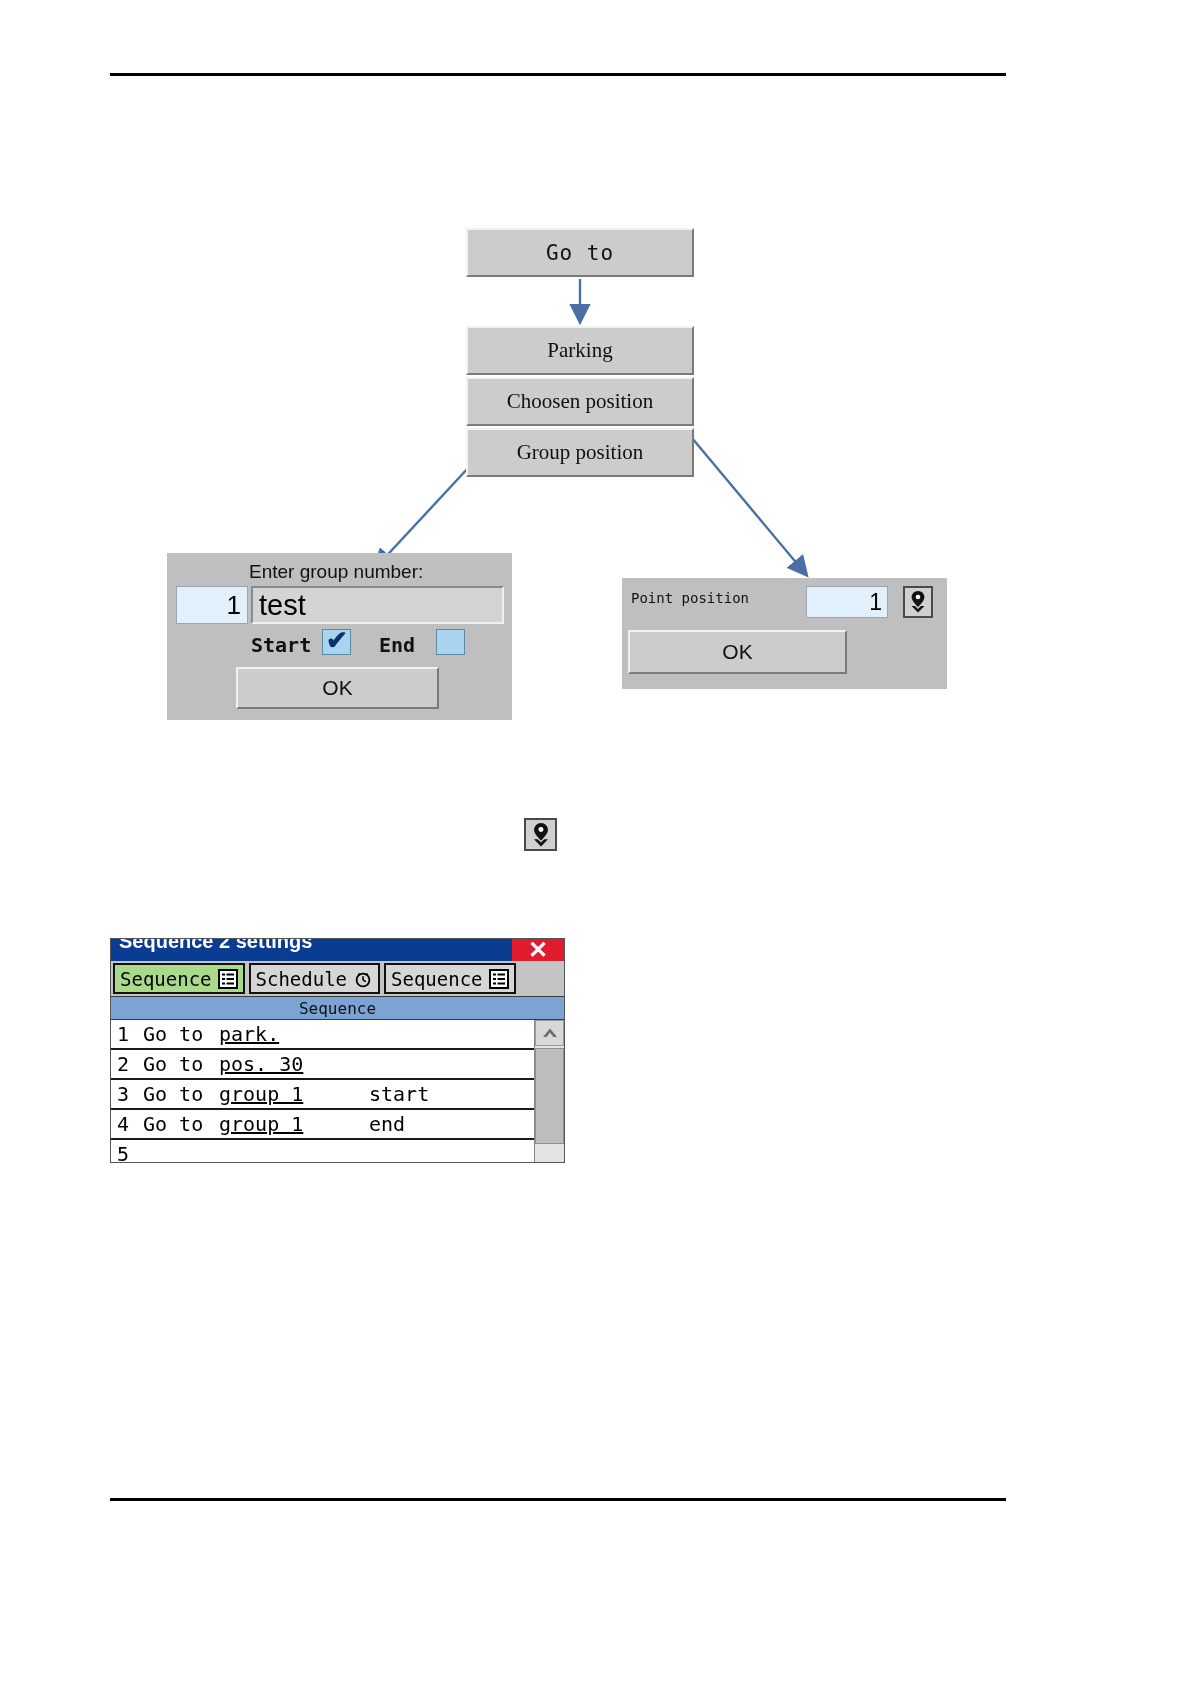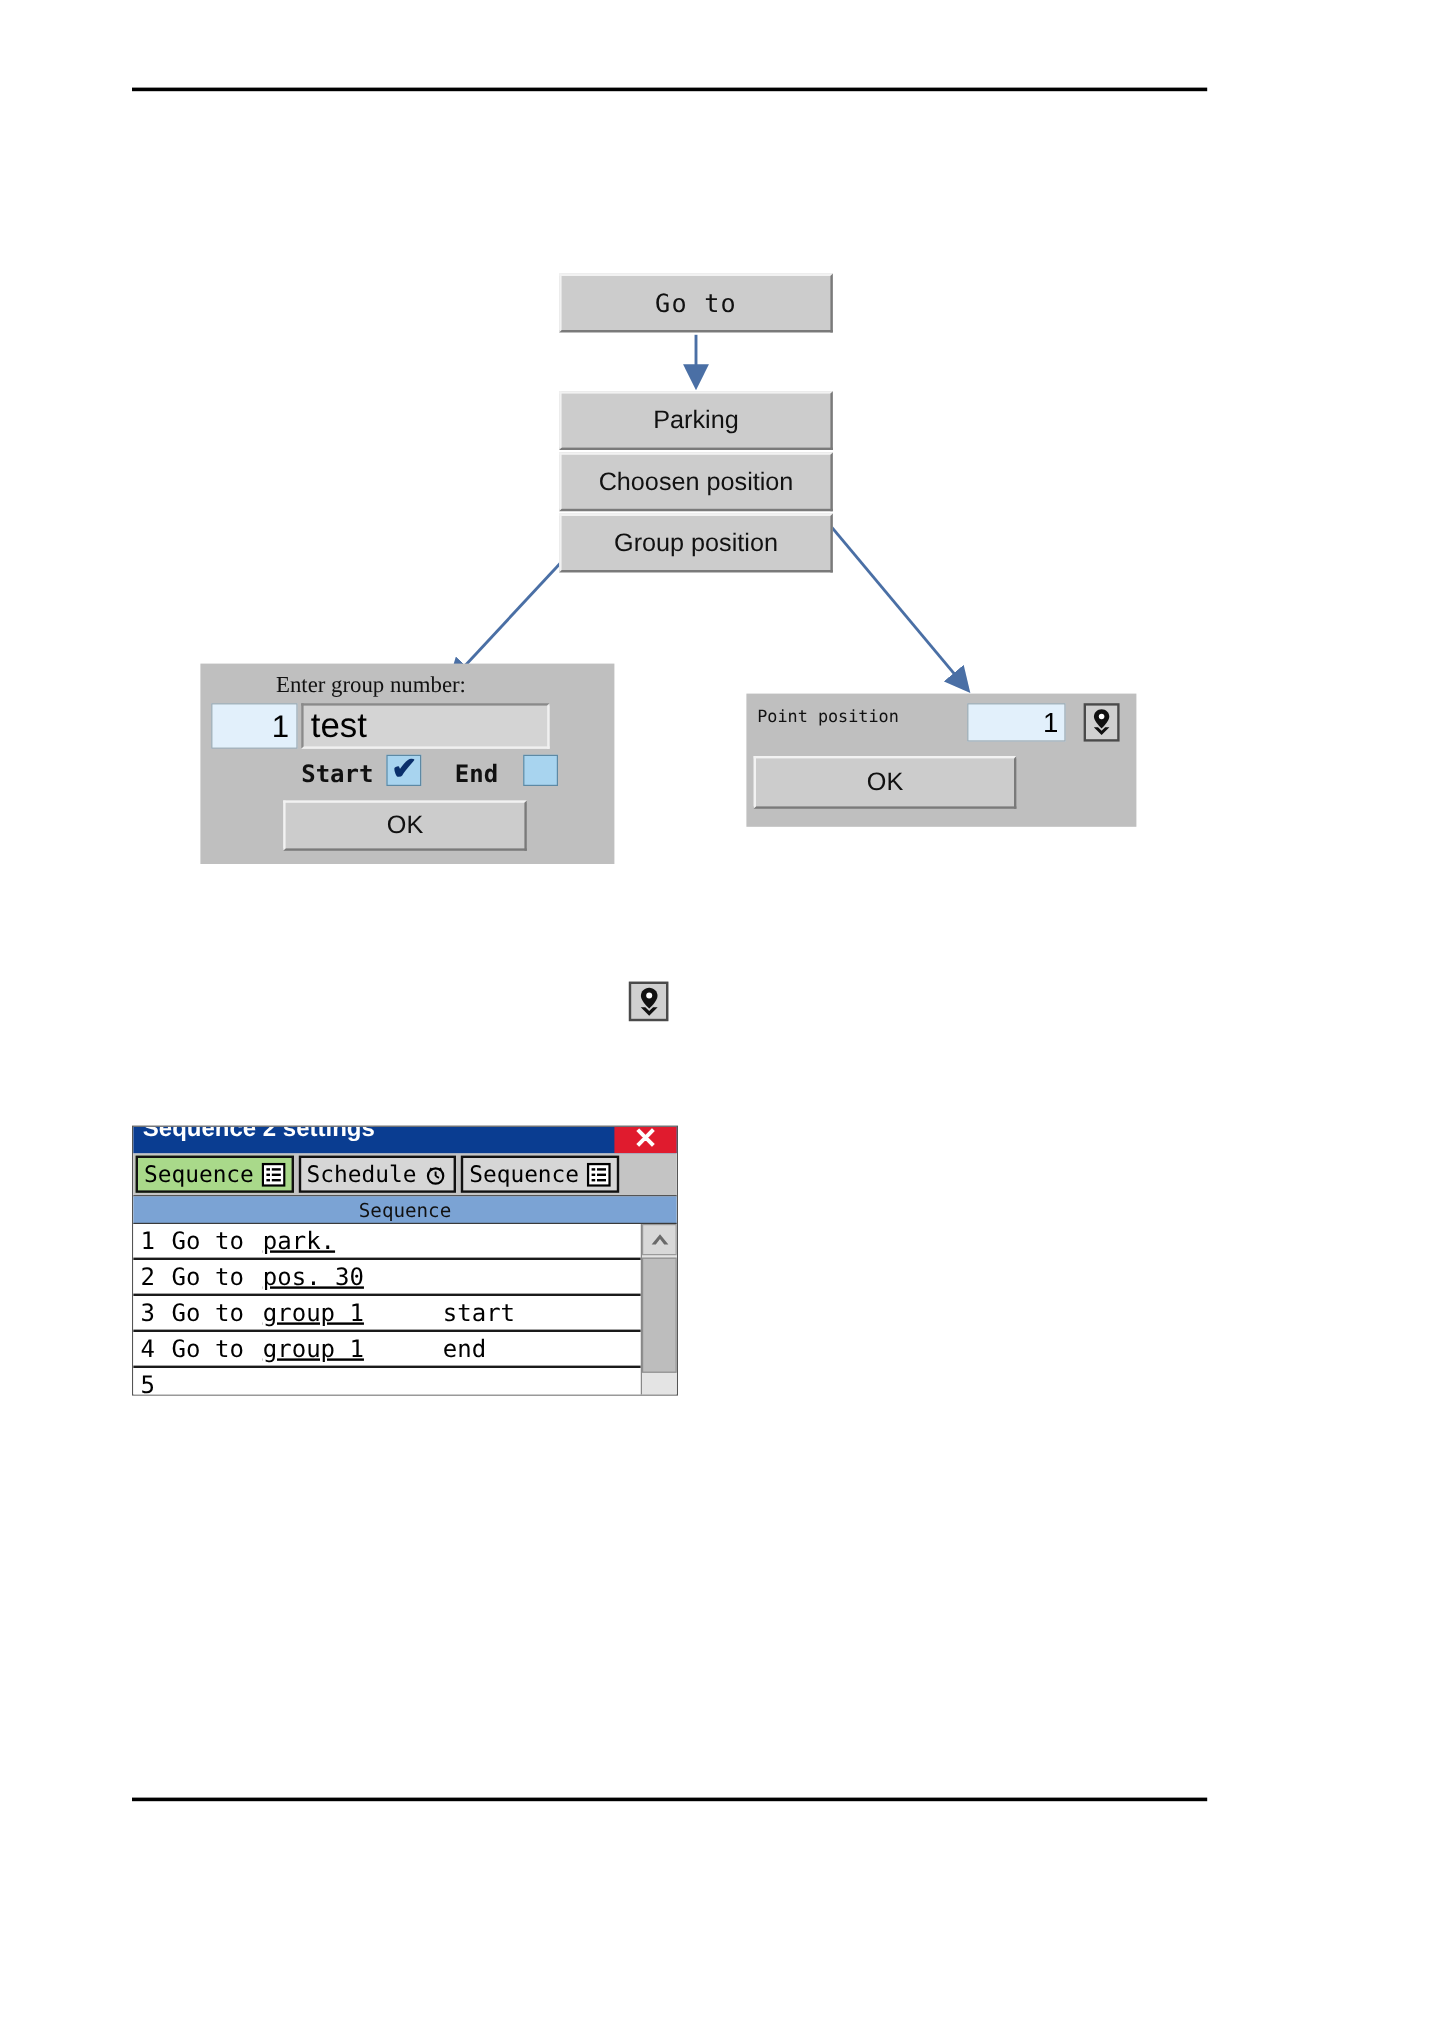--- a/index.html
+++ b/index.html
@@ -56,21 +56,21 @@
   #menu-stack {
     position: absolute;
     left: 466px;
     top: 326px;
     width: 228px;
   }
   .menu-item {
     width: 228px;
     height: 49px;
     margin-bottom: 2px;
-    font-family: Liberation Sans, sans-serif;
+    font-family: Liberation Serif, serif;
     font-size: 21px;
   }
   .menu-item:last-child { margin-bottom: 16px; }
 
   
   #arrow-layer {
     position: absolute;
     left: 0;
     top: 0;
     width: 1191px;
@@ -83,23 +83,23 @@
     position: absolute;
     left: 167px;
     top: 553px;
     width: 345px;
     height: 167px;
     background: #bfbfbf;
     box-sizing: border-box;
   }
   #group-dialog-title {
     position: absolute;
-    left: 63px;
+    left: 82px;
     top: 8px;
-    font-family: Liberation Serif, serif;
+    font-family: Liberation Sans, sans-serif;
     font-size: 19px;
     color: #111111;
     white-space: nowrap;
   }
   #group-number-field {
     position: absolute;
     left: 9px;
     top: 33px;
     width: 72px;
     height: 38px;
@@ -111,21 +111,21 @@
     justify-content: flex-end;
     padding-right: 6px;
     font-family: "Liberation Sans", sans-serif;
     font-size: 26px;
     color: #000000;
   }
   #group-name-field {
     position: absolute;
     left: 84px;
     top: 33px;
-    width: 207px;
+    width: 253px;
     height: 38px;
     background: #d4d4d4;
     border-top: 2px solid #8a8a8a;
     border-left: 2px solid #8a8a8a;
     border-right: 2px solid #f0f0f0;
     border-bottom: 2px solid #f0f0f0;
     box-sizing: border-box;
     display: flex;
     align-items: center;
     padding-left: 6px;

